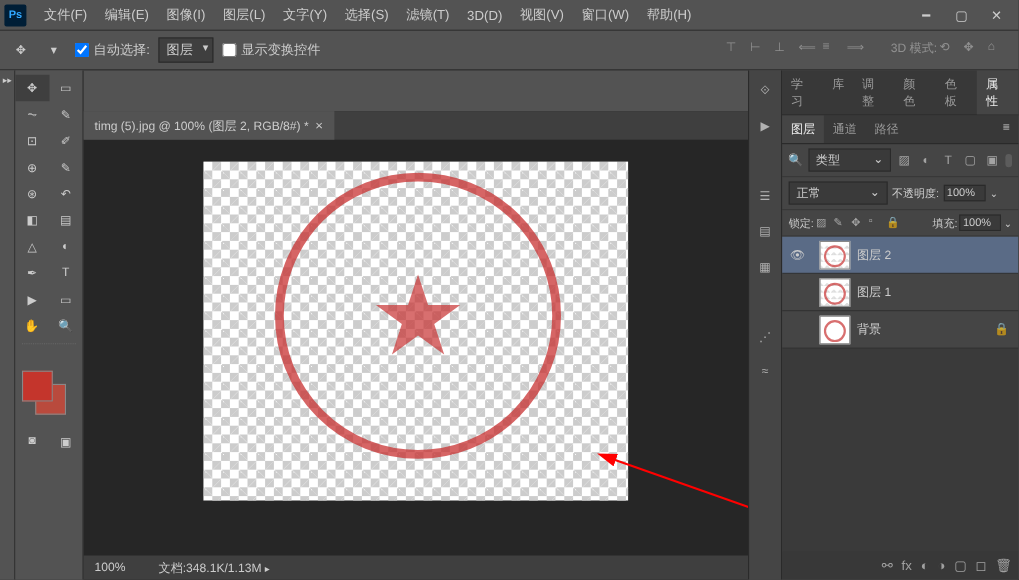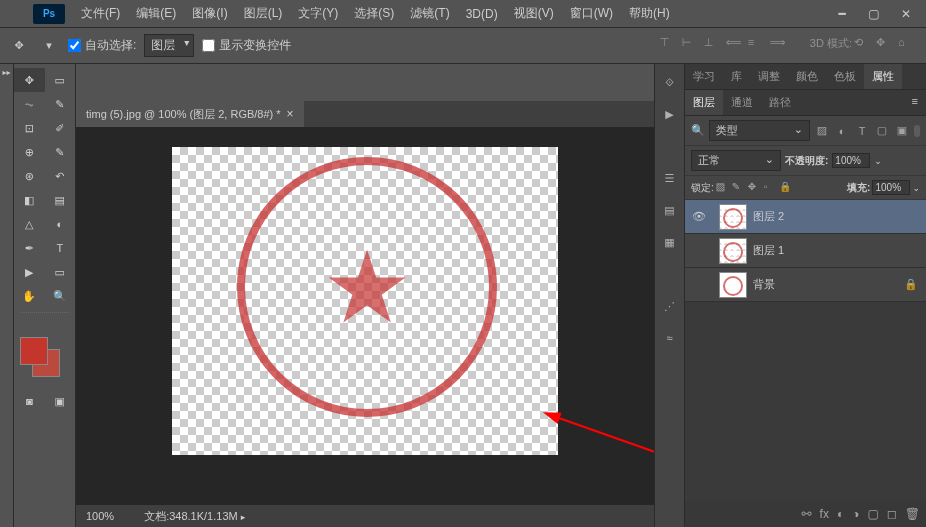--- a/index.html
+++ b/index.html
@@ -1,18 +1,18 @@
 <!DOCTYPE html>
 <html><head>
   <meta charset="utf-8">
   <style>
     * { margin: 0; padding: 0; box-sizing: border-box; font-family: "Microsoft YaHei", Arial, sans-serif; }
     body { background: #535353; color: #ccc; font-size: 11px; width: 926px; height: 527px; overflow: hidden; position: relative; }
     .menubar { background: #535353; height: 28px; display: flex; align-items: center; padding: 0 4px; border-bottom: 1px solid #2a2a2a; }
-    .ps-logo { width: 32px; height: 20px; background: #001e36; color: #31a8ff; font-weight: bold; display: flex; align-items: center; justify-content: center; font-size: 10px; border-radius: 2px; margin-right: 8px; margin-left: 29px; }
+    .ps-logo { width: 20px; height: 20px; background: #001e36; color: #31a8ff; font-weight: bold; display: flex; align-items: center; justify-content: center; font-size: 10px; border-radius: 2px; margin-right: 8px; }
     .menu-item { padding: 4px 8px; cursor: pointer; font-size: 12px; }
     .window-controls { margin-left: auto; display: flex; }
     .win-btn { width: 32px; height: 20px; display: flex; align-items: center; justify-content: center; cursor: pointer; font-size: 12px; }
     
     .optionbar { background: #535353; height: 36px; display: flex; align-items: center; padding: 0 8px; border-bottom: 1px solid #2a2a2a; gap: 8px; }
     .tool-icon-small { width: 22px; height: 22px; display: flex; align-items: center; justify-content: center; }
     .checkbox-label { display: flex; align-items: center; gap: 4px; font-size: 12px; }
     .dropdown { background: #3f3f3f; border: 1px solid #2a2a2a; padding: 2px 18px 2px 6px; font-size: 12px; position: relative; }
     .dropdown::after { content: "▾"; position: absolute; right: 4px; font-size: 10px; }
     .align-icons { display: flex; gap: 2px; margin-left: auto; }
@@ -49,32 +49,32 @@
     .stamp-circle { width: 100%; height: 100%; border: 8px solid rgba(200, 50, 50, 0.75); border-radius: 50%; position: relative; }
     .stamp-star { position: absolute; top: 50%; left: 50%; transform: translate(-50%, -50%); font-size: 100px; color: rgba(200, 50, 50, 0.7); }
     .arrow-line { position: absolute; pointer-events: none; }
     
     .status-bar { height: 22px; background: #3f3f3f; display: flex; align-items: center; padding: 0 10px; gap: 30px; font-size: 11px; }
     
     .right-dock { display: flex; }
     .dock-col { background: #454545; width: 30px; border-left: 1px solid #2a2a2a; display: flex; flex-direction: column; align-items: center; padding-top: 8px; gap: 12px; }
     .dock-icon { width: 20px; height: 20px; display: flex; align-items: center; justify-content: center; cursor: pointer; opacity: 0.8; }
     
-    .panels { width: 242px; background: #454545; border-left: 1px solid #2a2a2a; display: flex; flex-direction: column; }
+    .panels { width: 216px; background: #454545; border-left: 1px solid #2a2a2a; display: flex; flex-direction: column; }
     .panel-tabs { display: flex; background: #383838; border-bottom: 1px solid #2a2a2a; }
     .panel-tab { padding: 5px 8px; font-size: 11px; cursor: pointer; color: #999; }
     .panel-tab.active { background: #454545; color: #eee; }
     
     .layers-panel { flex: 1; display: flex; flex-direction: column; }
     .layer-filter-row { display: flex; align-items: center; padding: 4px 6px; gap: 4px; border-bottom: 1px solid #383838; }
     .filter-dropdown { background: #3a3a3a; border: 1px solid #2a2a2a; padding: 2px 6px; font-size: 11px; flex: 1; }
     .filter-icon { width: 16px; height: 14px; display: flex; align-items: center; justify-content: center; font-size: 11px; opacity: 0.7; cursor: pointer; }
     .layer-blend-row { display: flex; align-items: center; padding: 4px 6px; gap: 4px; border-bottom: 1px solid #383838; }
     .blend-dropdown { background: #3a3a3a; border: 1px solid #2a2a2a; padding: 2px 6px; font-size: 11px; width: 90px; }
-    .opacity-label { font-size: 10px; font-weight: bold; }
+    .opacity-label { font-size: 10px; }
     .opacity-input { background: #3a3a3a; border: 1px solid #2a2a2a; padding: 1px 2px; width: 38px; font-size: 10px; color: #ccc; }
     .lock-row { display: flex; align-items: center; padding: 4px 6px; gap: 2px; border-bottom: 1px solid #383838; font-size: 10px; }
     .lock-icon { width: 14px; height: 14px; opacity: 0.7; }
     
     .layer-list { flex: 1; background: #3a3a3a; overflow: auto; }
     .layer-item { display: flex; align-items: center; height: 34px; border-bottom: 1px solid #303030; background: #454545; }
     .layer-item.selected { background: #5a6b86; }
     .layer-vis { width: 28px; display: flex; align-items: center; justify-content: center; }
     .layer-thumb { width: 28px; height: 26px; background: #fff; border: 1px solid #888; margin: 0 6px; background-image: 
       linear-gradient(45deg, #ddd 25%, transparent 25%), 

